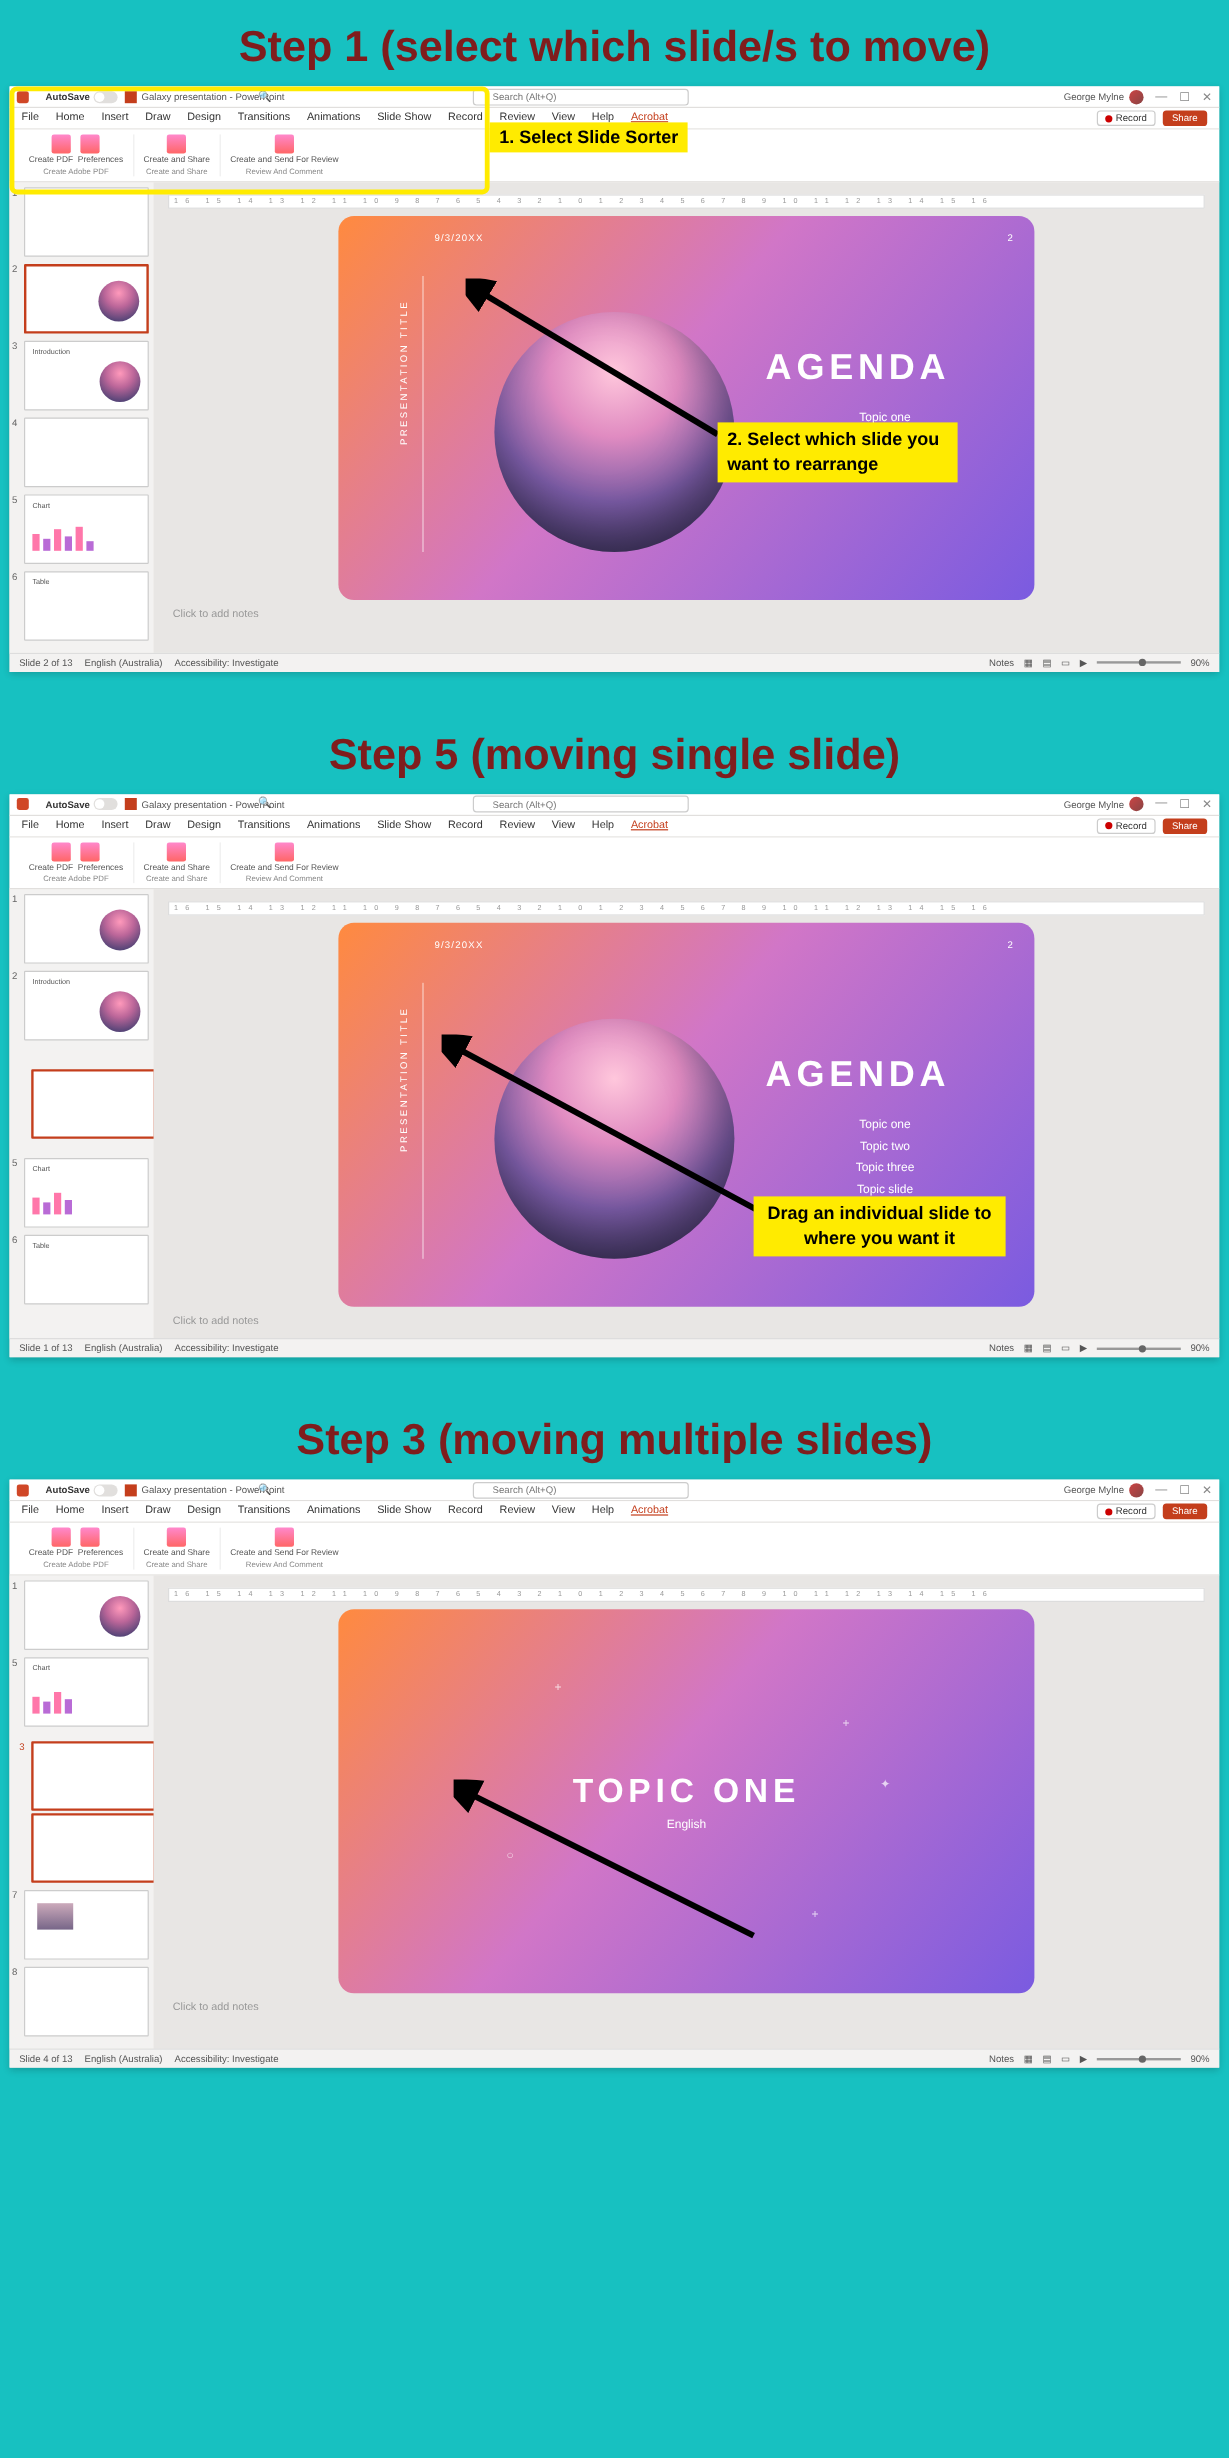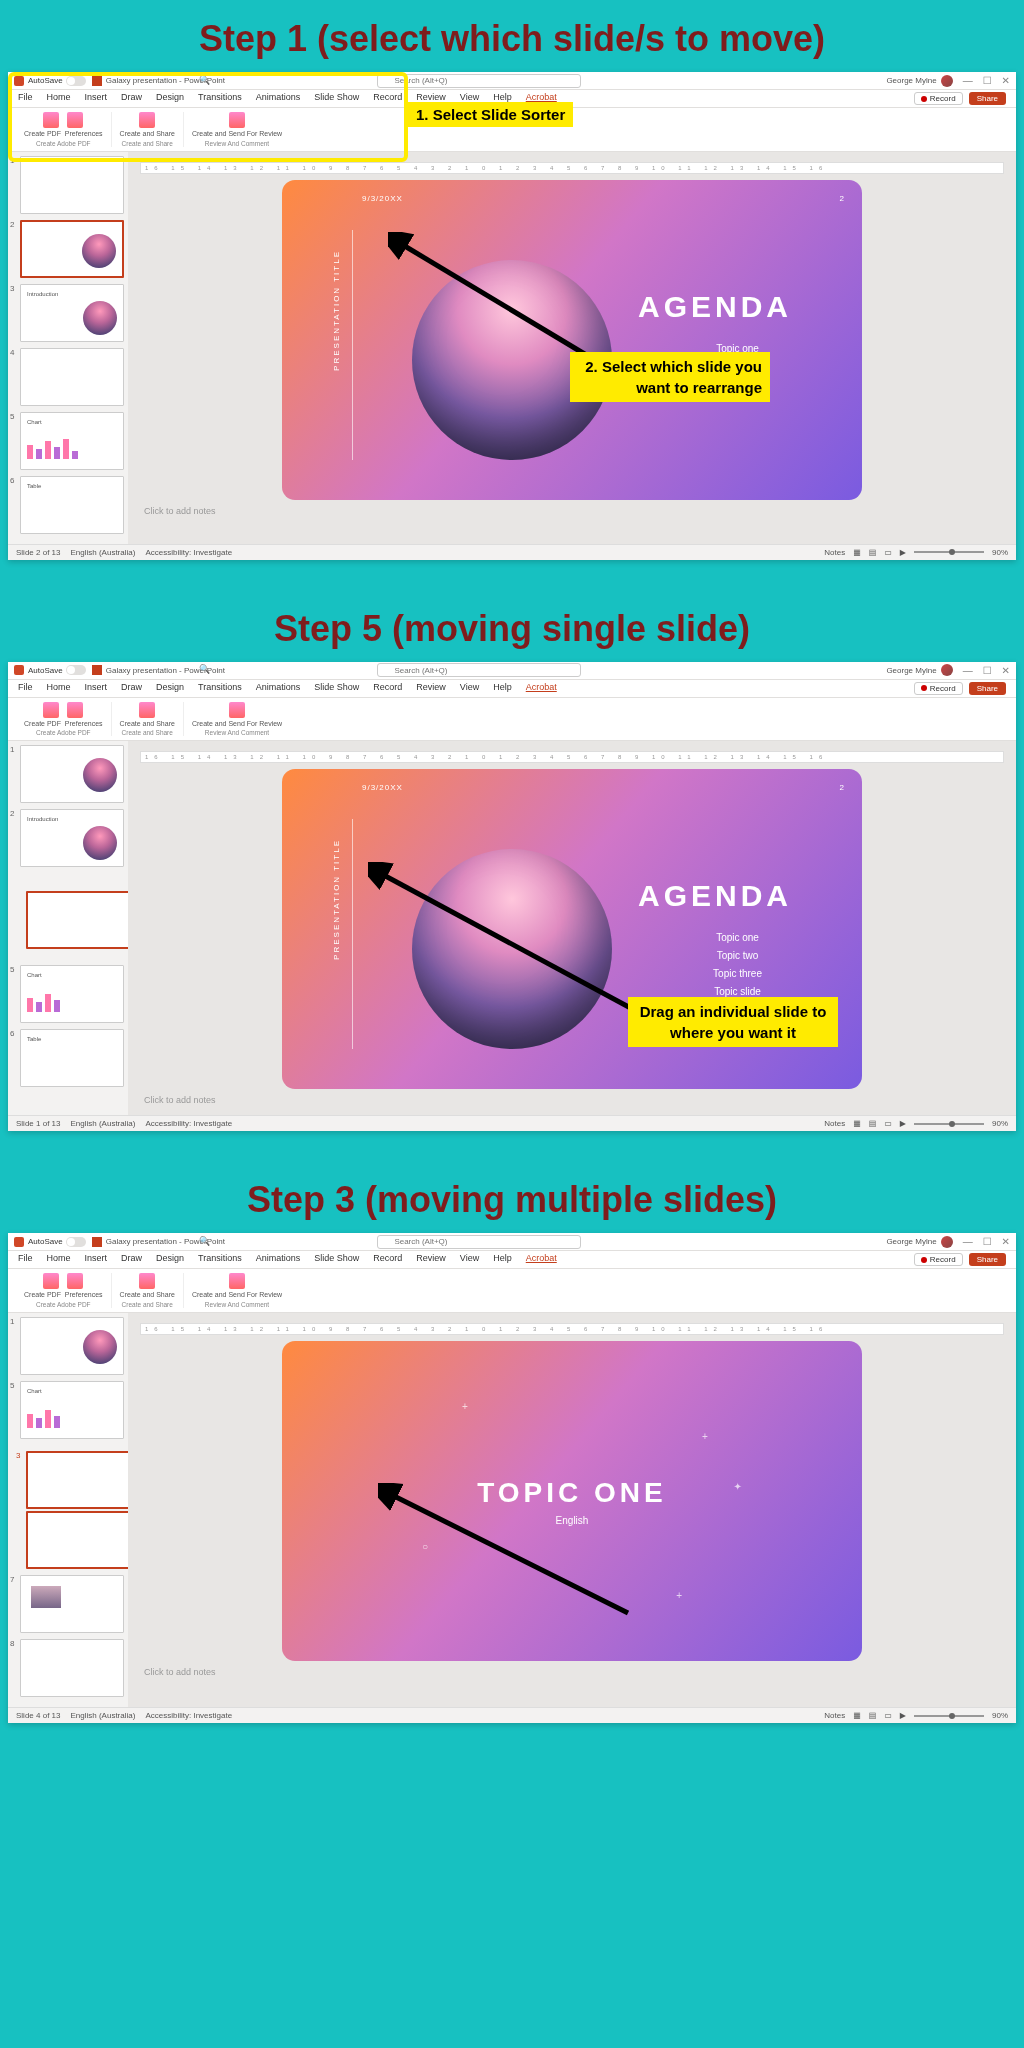--- a/index.html
+++ b/index.html
@@ -1,27 +1,27 @@
 <!DOCTYPE html>
 <html><head>
 <meta charset="utf-8">
 <style>
   * { margin: 0; padding: 0; box-sizing: border-box; }
   body { background: #17c1c1; font-family: Arial, sans-serif; width: 1024px; }
   .step-title { font-size: 36px; font-weight: bold; color: #7f1d1d; text-align: center; padding: 18px 0 12px; }
   .pp-window { background: #f3f2f1; margin: 0 8px 30px; box-shadow: 0 2px 6px rgba(0,0,0,.2); position: relative; font-size: 9px; color: #333; }
   .titlebar { display:flex; align-items:center; height:18px; padding:0 6px; background:#fff; border-bottom:1px solid #e1dfdd; }
   .titlebar .p-icon { width:10px; height:10px; background:#d04727; border-radius:2px; margin-right:4px; }
-  .titlebar .autosave { font-size:8px; font-weight:normal; margin-right:3px; }
+  .titlebar .autosave { font-size:8px; font-weight:bold; margin-right:3px;margin-left:10px; }
   .titlebar .toggle { width:20px; height:10px; background:#e1dfdd; border-radius:5px; position:relative; margin-right:6px;}
   .titlebar .toggle::after{content:"";position:absolute;width:8px;height:8px;background:#fff;border-radius:50%;top:1px;left:1px;}
   .titlebar .doc-icon{ width:10px;height:10px;background:#c43e1c;margin-right:4px;}
   .titlebar .doc-name{ font-size:8px; color:#555;}
   .titlebar .search-wrap{ margin:0 auto; }
-  .titlebar .search { width:204px; height:14px; border:1px solid #ccc; border-radius:3px; font-size:8px; padding:0 6px 0 16px; background:#fff; position:relative;}
+  .titlebar .search { width:180px; height:14px; border:1px solid #ccc; border-radius:3px; font-size:8px; padding:0 6px 0 16px; background:#fff; position:relative;}
   .titlebar .search-ico{position:absolute;margin-left:-178px;margin-top:1px;font-size:9px;color:#888;}
   .titlebar .user { margin-left:auto; font-size:8px; color:#555; display:flex; align-items:center; gap:4px;}
   .titlebar .avatar{width:12px;height:12px;border-radius:50%;background:linear-gradient(135deg,#c44,#844);}
   .titlebar .winbtns{display:flex;gap:10px;margin-left:10px;color:#888;font-size:10px;}
   .menubar{ display:flex; gap:14px; padding:2px 10px; background:#fff; font-size:9px; border-bottom:1px solid #e1dfdd;}
   .menubar span{ cursor:default; }
   .menubar .active{ color:#c43e1c; text-decoration:underline;}
   .menubar .right{ margin-left:auto; display:flex; gap:6px; align-items:center;}
   .rec-btn{ border:1px solid #ccc; padding:1px 6px; border-radius:3px; font-size:8px; display:flex; align-items:center; gap:3px;}
   .rec-dot{width:6px;height:6px;background:#c00;border-radius:50%;}
@@ -78,21 +78,21 @@
   <div class="hilite" style="top:0;left:0;width:400px;height:90px;"></div>
   <div class="callout num" data-num="1" style="top:30px;left:400px;">Select Slide Sorter</div>
   <svg class="arrow" style="top:160px;left:380px;" width="220" height="140">
       <defs>
         <marker id="ah1" markerWidth="10" markerHeight="10" refX="2" refY="3" orient="auto">
           <path d="M0,0 L0,6 L8,3 z" fill="#000"></path>
         </marker>
       </defs>
       <line x1="210" y1="130" x2="10" y2="10" stroke="#000" stroke-width="5" marker-end="url(#ah1)"></line>
     </svg>
-  <div class="callout" style="top:280px;left:562px;width:200px;text-align:right;line-height:1.4;">2. Select which slide you want to rearrange</div>
+  <div class="callout" style="top:280px;left:590px;width:200px;text-align:left;line-height:1.4;">2. Select which slide you want to rearrange</div>
 
   <div class="titlebar">
     <div class="p-icon"></div>
     <span class="autosave">AutoSave</span>
     <div class="toggle"></div>
     <div class="doc-icon"></div>
     <span class="doc-name">Galaxy presentation - PowerPoint</span>
     <div class="search-wrap">
       <span class="search-ico">🔍</span>
       <input class="search" placeholder="Search (Alt+Q)" style="">

